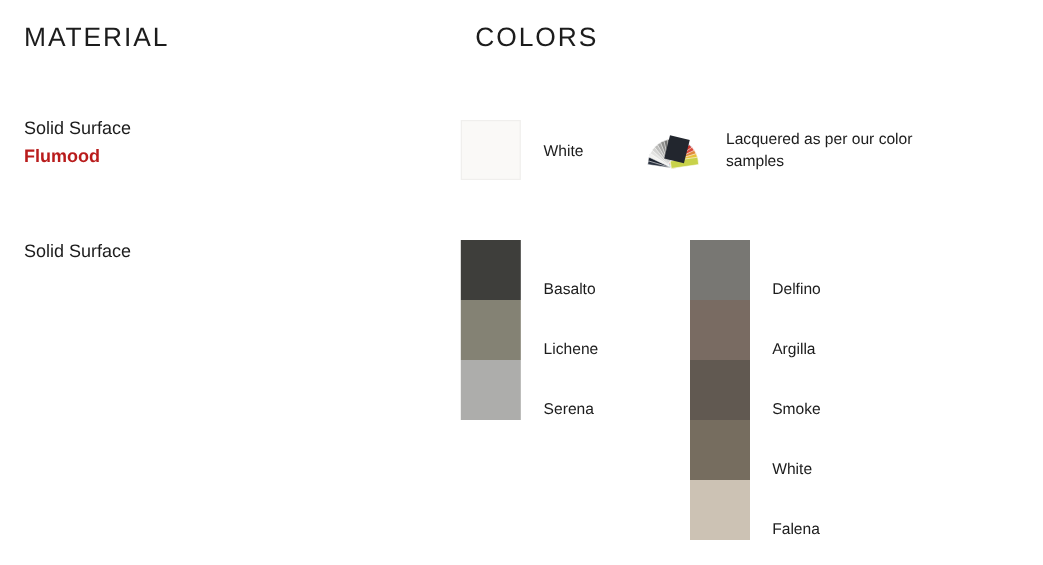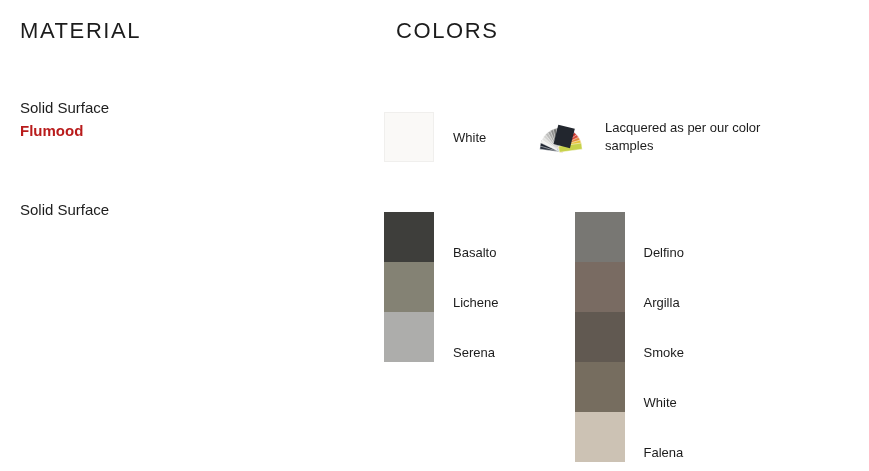--- a/index.html
+++ b/index.html
@@ -53,21 +53,21 @@
     font-weight: 700;
     line-height: 1.55;
     color: #b91c1c;
     white-space: nowrap;
   }
 
   
   .colors-area {
     position: absolute;
     left: 384px;
-    top: 112px;
+    top: 100px;
     right: 0;
   }
   .colors-row {
     display: flex;
     align-items: flex-start;
   }
   .colors-column {
     width: 256px;
     display: flex;
     flex-direction: column;

